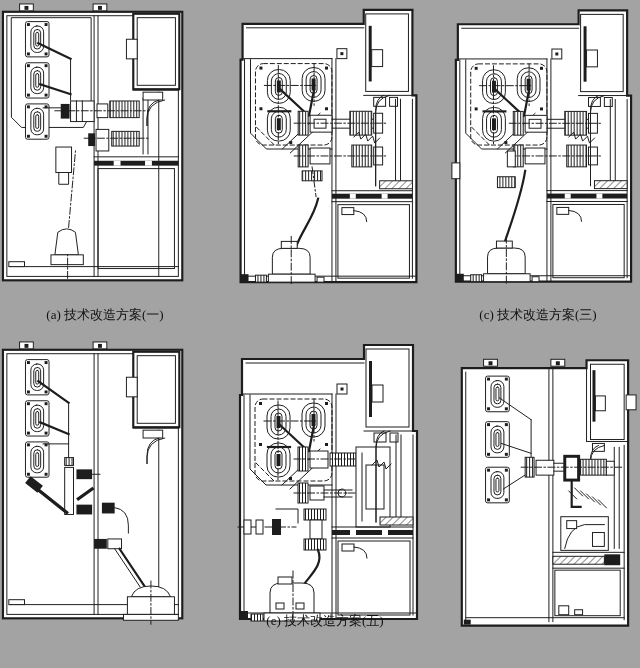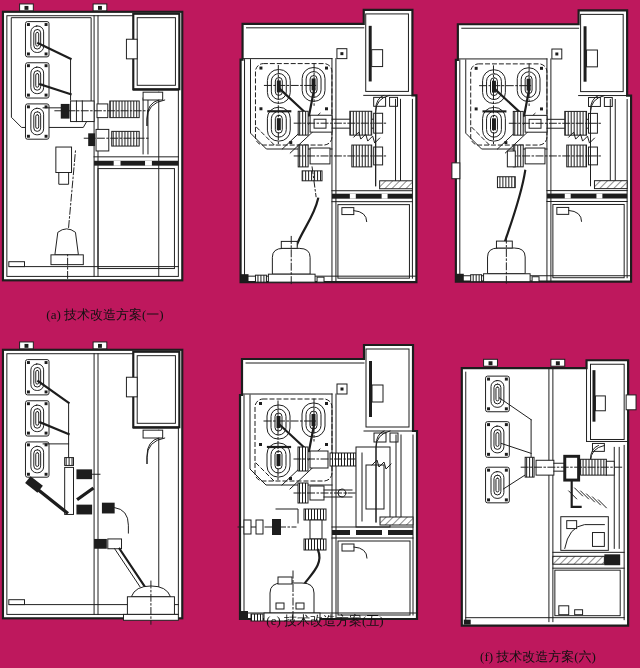--- a/index.html
+++ b/index.html
@@ -1,16 +1,16 @@
 <!DOCTYPE html>
 <html><head>
 <meta charset="utf-8">
 <style>
   html,body{margin:0;padding:0;background:#ffffff;}
-  .page{position:relative;width:640px;height:668px;background:#be185d;overflow:hidden;
+  .page{position:relative;width:640px;height:668px;background:#a3a3a3;overflow:hidden;
         font-family:"Liberation Serif","DejaVu Serif",serif;}
   .fig{position:absolute;}
   .fig svg{width:100%;height:100%;display:block;}
   .cap{position:absolute;text-align:center;font-size:13px;color:#111;white-space:nowrap;}
   
   .ln{fill:none;stroke:#1d1d1d;stroke-width:1;stroke-linecap:square;}
   .b2{fill:none;stroke:#1d1d1d;stroke-width:2.2;stroke-linecap:square;}
   .b3{fill:none;stroke:#1d1d1d;stroke-width:3.4;stroke-linecap:square;}
   .b3r{fill:#ffffff;stroke:#1d1d1d;stroke-width:3;}
   .fw{fill:#ffffff;stroke:#1d1d1d;stroke-width:1;}
@@ -524,16 +524,16 @@
   </g>
   <g>
     <rect class="ln" x="114" y="234" width="66" height="46"></rect>
     <rect class="fw" x="118" y="270" width="10" height="9"></rect>
     <rect class="fw" x="134" y="274" width="8" height="5"></rect>
   </g>
 </svg>
 </div>
 
 <div class="cap" style="left:0;top:306px;width:210px">(a) 技术改造方案(一)</div>
+<div class="cap" style="left:436px;top:306px;width:204px">(c) 技术改造方案(三)</div>
 <div class="cap" style="left:220px;top:612px;width:210px">(e) 技术改造方案(五)</div>
-<div class="cap" style="left:436px;top:648px;width:204px">(f) 技术改造方案(六)</div>
 
 </div>
 
 </body></html>

